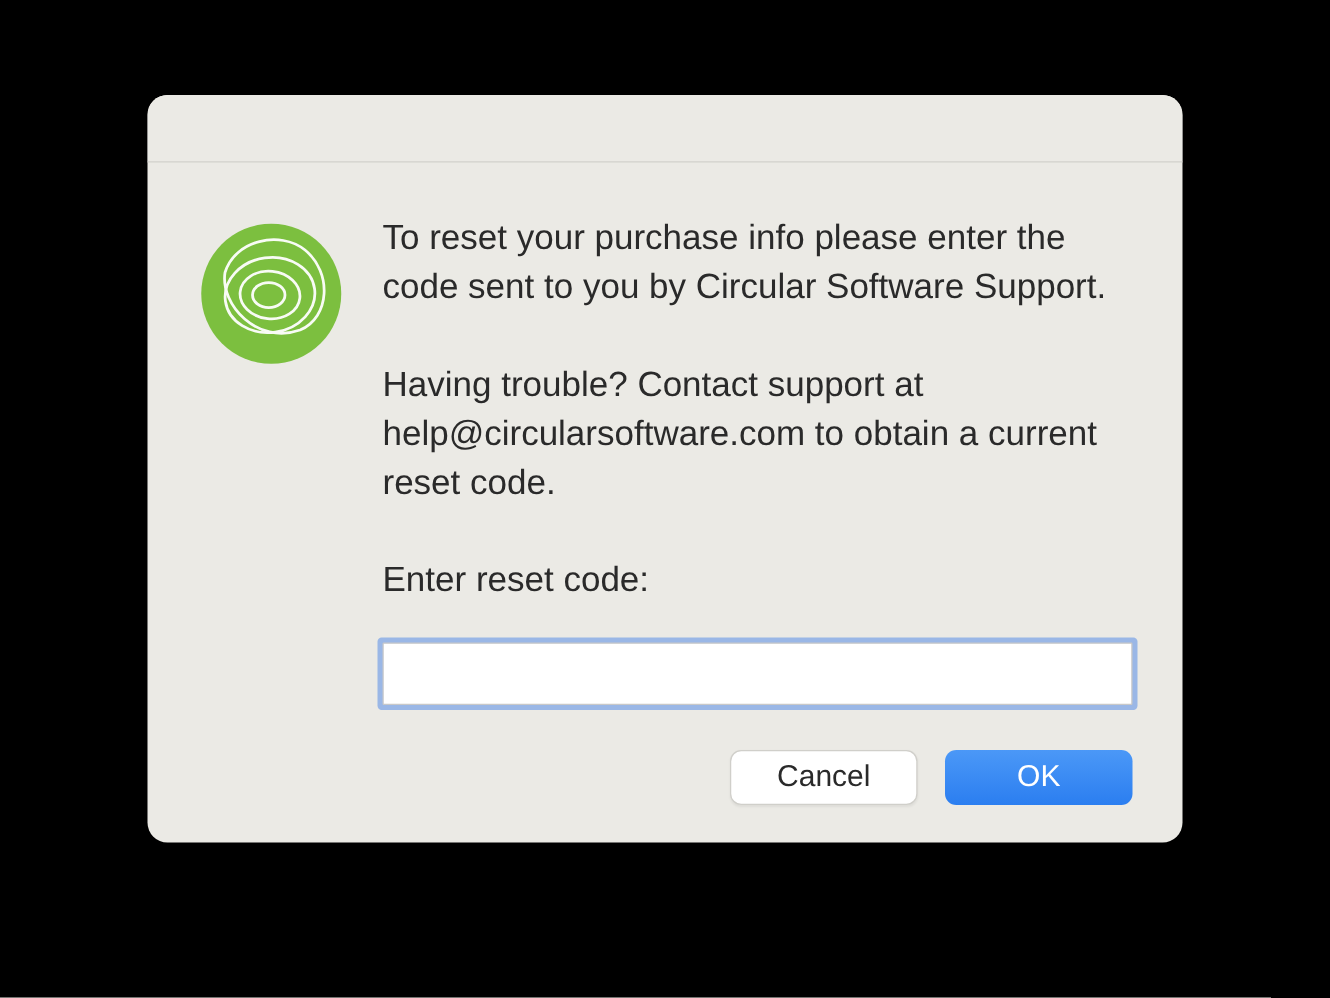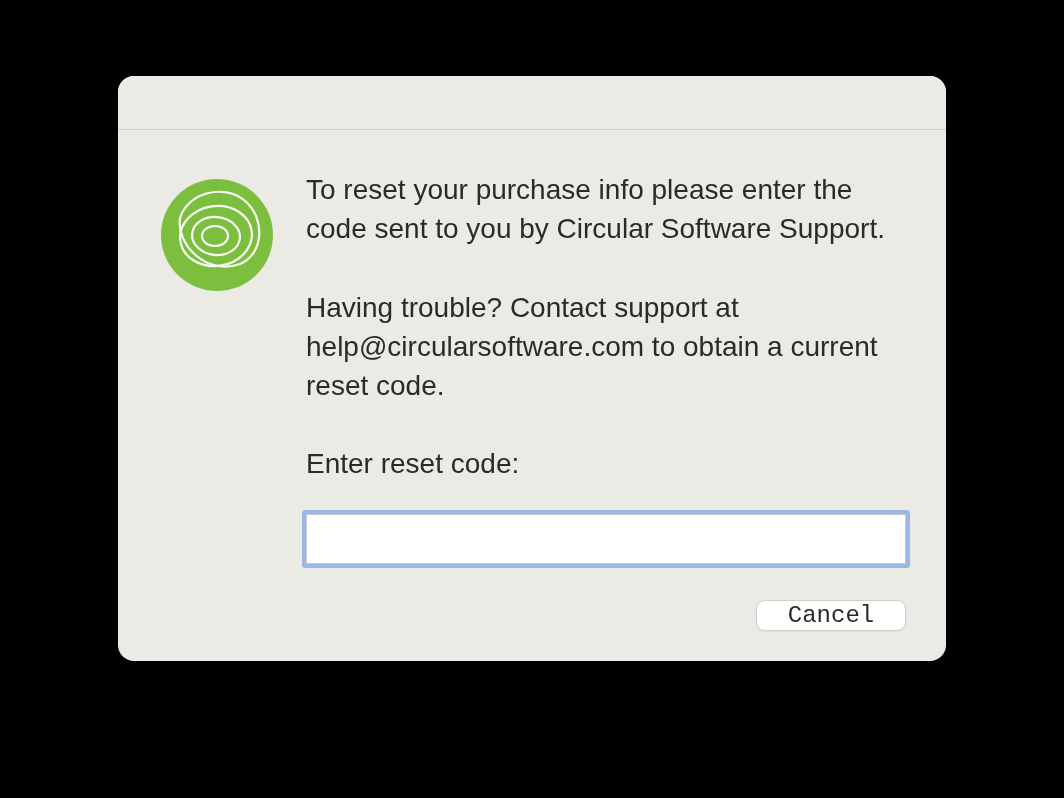--- a/index.html
+++ b/index.html
@@ -66,25 +66,25 @@
       border-radius: 1px;
     }
     .button-row {
       display: flex;
       justify-content: flex-end;
       gap: 22px;
       margin-top: 36px;
     }
     .btn {
       min-width: 150px;
-      height: 31px;
+      height: 44px;
       font-size: 24px;
       border-radius: 9px;
       cursor: pointer;
-      font-family: Liberation Mono, monospace;
+      font-family: Liberation Sans, sans-serif;
       display: flex;
       align-items: center;
       justify-content: center;
       font-weight: 400;
     }
     .btn-cancel {
       background: #fff;
       border: 1px solid #d0cfca;
       color: #2a2a2a;
       box-shadow: 0 1px 2px rgba(0,0,0,0.06);
@@ -119,16 +119,17 @@
       <div class="message-text">To reset your purchase info please enter the code sent to you by Circular Software Support.
 
 Having trouble? Contact support at help@circularsoftware.com to obtain a current reset code.
 
 Enter reset code:</div>
       <div class="input-wrap">
         <input type="text" class="code-input" autofocus="" value="" style="">
       </div>
       <div class="button-row">
         <button class="btn btn-cancel">Cancel</button>
+        <button class="btn btn-ok">OK</button>
       </div>
     </div>
   </div>
 </div>
 
 </body></html>

